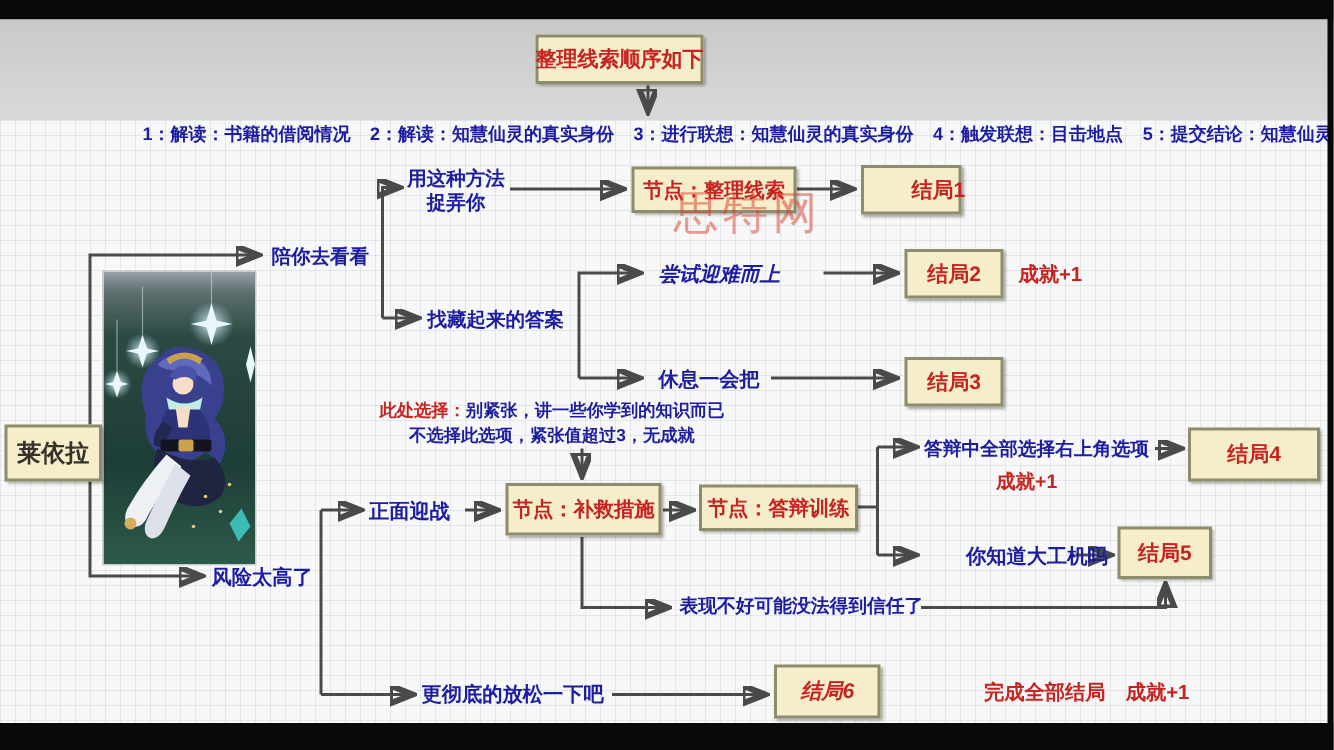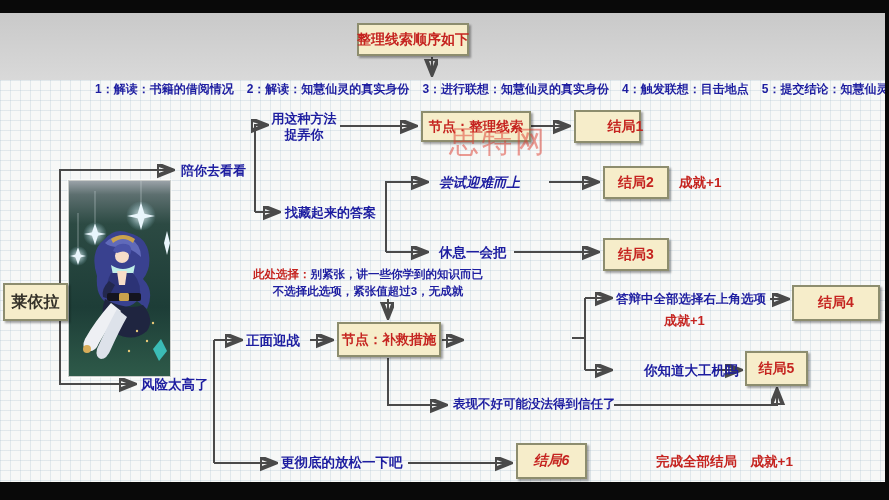--- a/index.html
+++ b/index.html
@@ -181,20 +181,23 @@
       <span class="red">此处选择：</span><span>别紧张，讲一些你学到的知识而已</span>
     </div>
     <div>不选择此选项，紧张值超过3，无成就</div>
   </div>
 
   <div class="lbl" style="left:141px;top:377px;font-size:13.5px;">风险太高了</div>
   <div class="lbl" style="left:246px;top:333px;font-size:13.5px;">正面迎战</div>
   <div class="node" style="left:337px;top:322px;width:104px;height:35px;font-size:13.5px;">
     <span>节点：补救措施</span>
   </div>
+  <div class="node" style="left:466px;top:323px;width:106px;height:31px;font-size:13.5px;">
+    <span>节点：答辩训练</span>
+  </div>
   <div class="lbl" style="left:616px;top:292px;font-size:12.5px;">答辩中全部选择右上角选项</div>
   <div class="lbl red" style="left:664px;top:313px;font-size:13px;">成就+1</div>
   <div class="node" style="left:792px;top:285px;width:88px;height:36px;font-size:14px;">
     <span>结局4</span>
   </div>
   <div class="lbl" style="left:616px;top:363px;font-size:13.5px;margin-left:28px;">你知道大工机吗</div>
   <div class="node" style="left:745px;top:351px;width:63px;height:35px;font-size:14px;">
     <span>结局5</span>
   </div>
   <div class="lbl" style="left:453px;top:397px;font-size:12.5px;">表现不好可能没法得到信任了</div>

